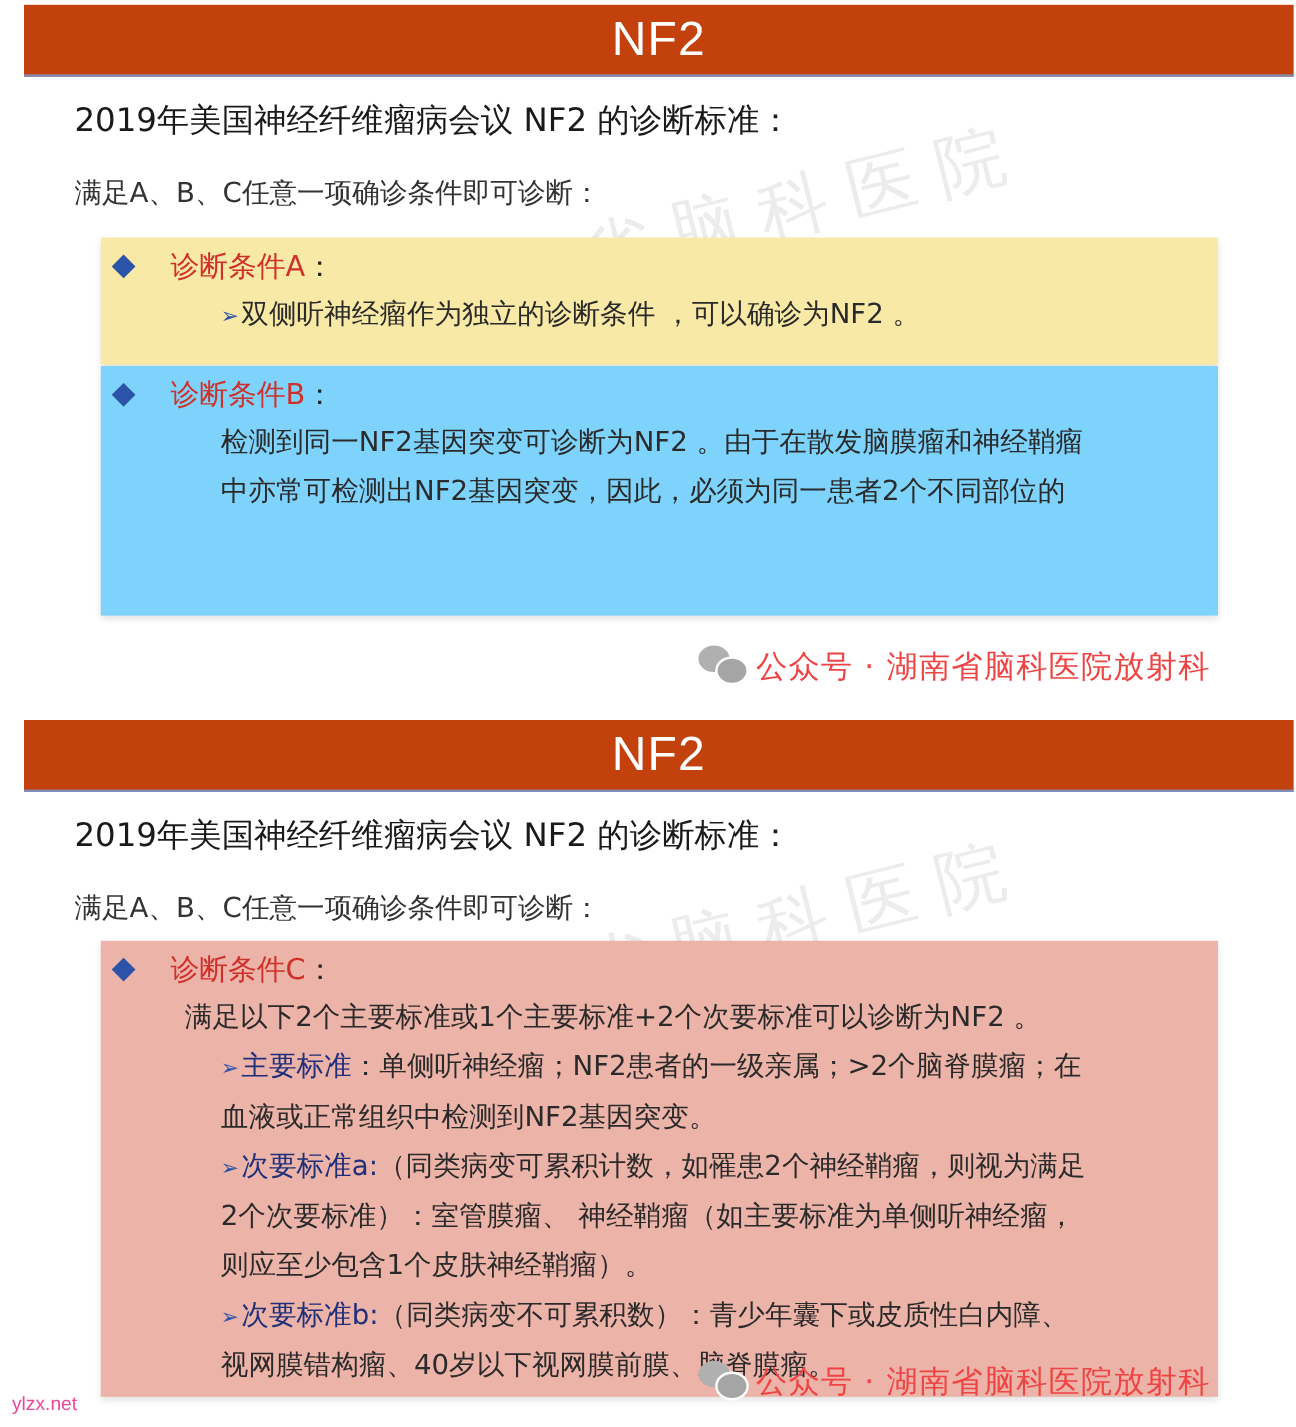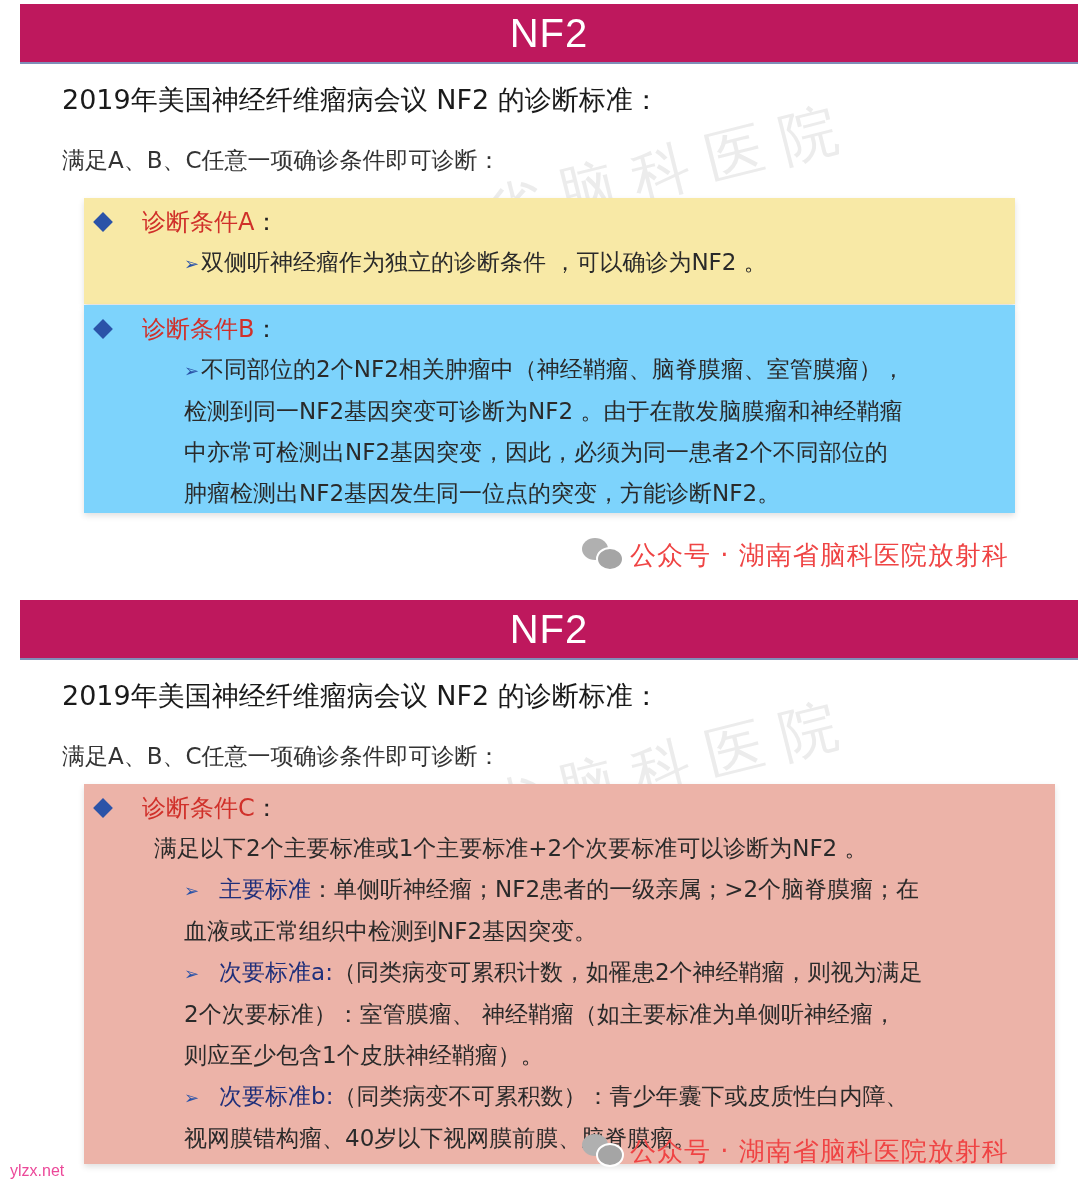--- a/index.html
+++ b/index.html
@@ -1,34 +1,34 @@
 <!DOCTYPE html>
 <html><head>
 <meta charset="utf-8">
 <style>
   html, body { margin: 0; padding: 0; background: #ffffff; }
   body { width: 1080px; height: 1189px; position: relative; overflow: hidden;
          font-family: "DejaVu Sans", "Liberation Sans", sans-serif; color: #222; }
   .slide { position: absolute; left: 0; width: 1080px; }
-  .header-bar { position: absolute; left: 20px; width: 1058px; height: 58px; background: #be185d;
+  .header-bar { position: absolute; left: 20px; width: 1058px; height: 58px; background: #c2410c;
                 border-bottom: 2px solid #7f8fb8; display: flex; align-items: center; justify-content: center; }
   .header-bar span { color: #fff; font-family: "Liberation Sans", sans-serif; font-size: 40px; letter-spacing: 1px; }
   .title { position: absolute; left: 62px; font-size: 27px; color: #1a1a1a; }
   .subtitle { position: absolute; left: 62px; font-size: 23px; color: #333; }
   .box { position: absolute; left: 84px; width: 931px; box-shadow: 0 3px 6px rgba(0,0,0,0.12); }
   .box-a { background: #f8e9a6; }
   .box-b { background: #7dd3fc; }
-  .box-c { background: #ecb3a8; padding-left: 40px; }
+  .box-c { background: #ecb3a8; }
   .cond-head { position: absolute; left: 6px; display: flex; align-items: center; font-size: 24px; }
   .diamond { display: inline-block; width: 14px; height: 14px; background: #2b53a8; transform: rotate(45deg); margin-right: 32px; margin-left: 6px; }
   .cond-label { color: #d0302a; font-weight: normal; }
   .cond-colon { color: #222; }
   .para { position: absolute; font-size: 23px; line-height: 41px; color: #2a2a2a; }
   .arrow { color: #2b53a8; font-size: 18px; margin-right: 2px; }
-  .navy { color: #1f2f7a; margin-left: 18px; }
+  .navy { color: #1f2f7a; }
   .wm-footer { position: absolute; display: flex; align-items: flex-start; color: #ef4444; font-size: 26px; letter-spacing: 1px; }
   .wechat { position: relative; width: 40px; height: 30px; margin-right: 8px; }
   .wechat .b1 { position: absolute; left: 0; top: 0; width: 26px; height: 22px; background: #b0b0b0; border-radius: 50%; }
   .wechat .b2 { position: absolute; left: 14px; top: 9px; width: 24px; height: 20px; background: #a5a5a5; border-radius: 50%; border: 2px solid #fff; }
   .diag-wm { position: absolute; color: rgba(150,150,150,0.18); font-size: 58px; transform: rotate(-14deg); font-family: "DejaVu Serif", serif; letter-spacing: 18px; white-space: nowrap; }
   .site { position: absolute; left: 10px; top: 1162px; color: #ec4899; font-size: 16px; font-family: "Liberation Sans", sans-serif; }
 </style>
 </head>
 <body>
 
@@ -51,24 +51,22 @@
     </div>
   </div>
 
   <div class="box box-b" style="top:305px;height:208px;">
     <div class="cond-head" style="top:8px;">
       <span class="diamond"></span>
       <span class="cond-label">诊断条件B</span>
         <span class="cond-colon">：</span>
     </div>
     <div class="para" style="left:100px;top:44px;">
-      <div><span class="arrow">➢</span><span>不同部位的2个NF2相关肿瘤中（神经鞘瘤、脑脊膜瘤、室管膜瘤），</span></div>
       <div>检测到同一NF2基因突变可诊断为NF2 。由于在散发脑膜瘤和神经鞘瘤</div>
       <div>中亦常可检测出NF2基因突变，因此，必须为同一患者2个不同部位的</div>
-      <div>肿瘤检测出NF2基因发生同一位点的突变，方能诊断NF2。</div>
     </div>
   </div>
 
   <div class="wm-footer" style="left:582px;top:538px;">
     <span class="wechat">
         <span class="b1"></span>
         <span class="b2"></span>
       </span>
     <span>公众号 · 湖南省脑科医院放射科</span>
   </div>

